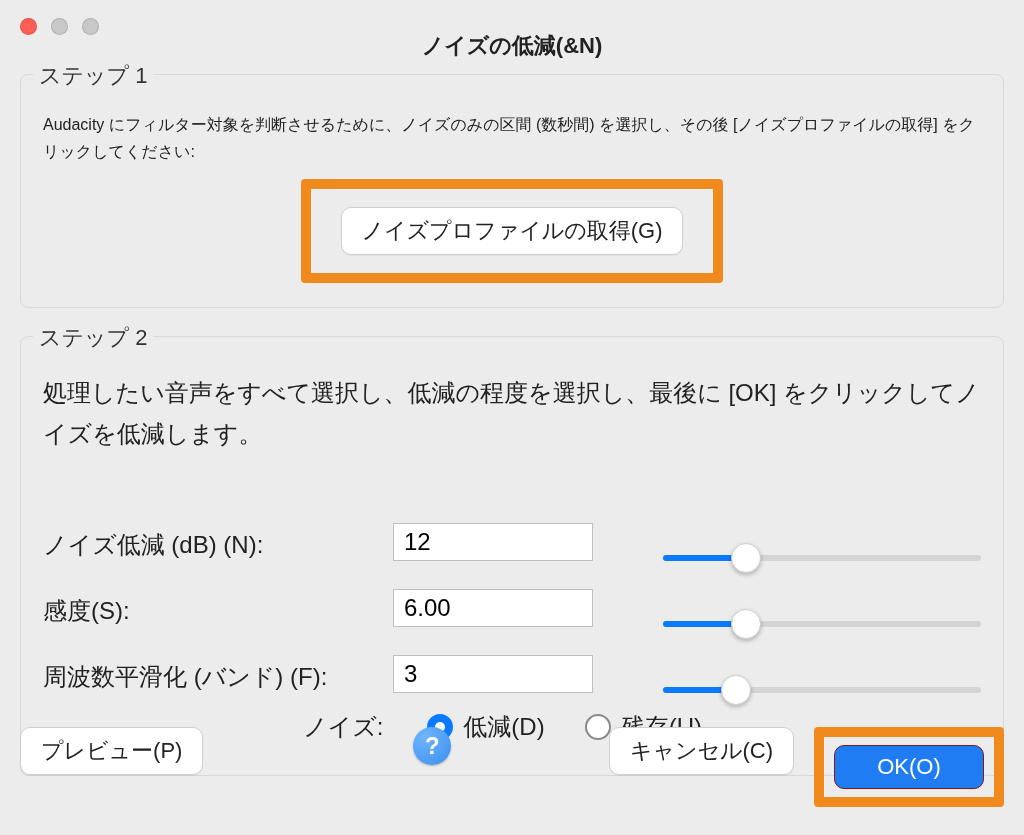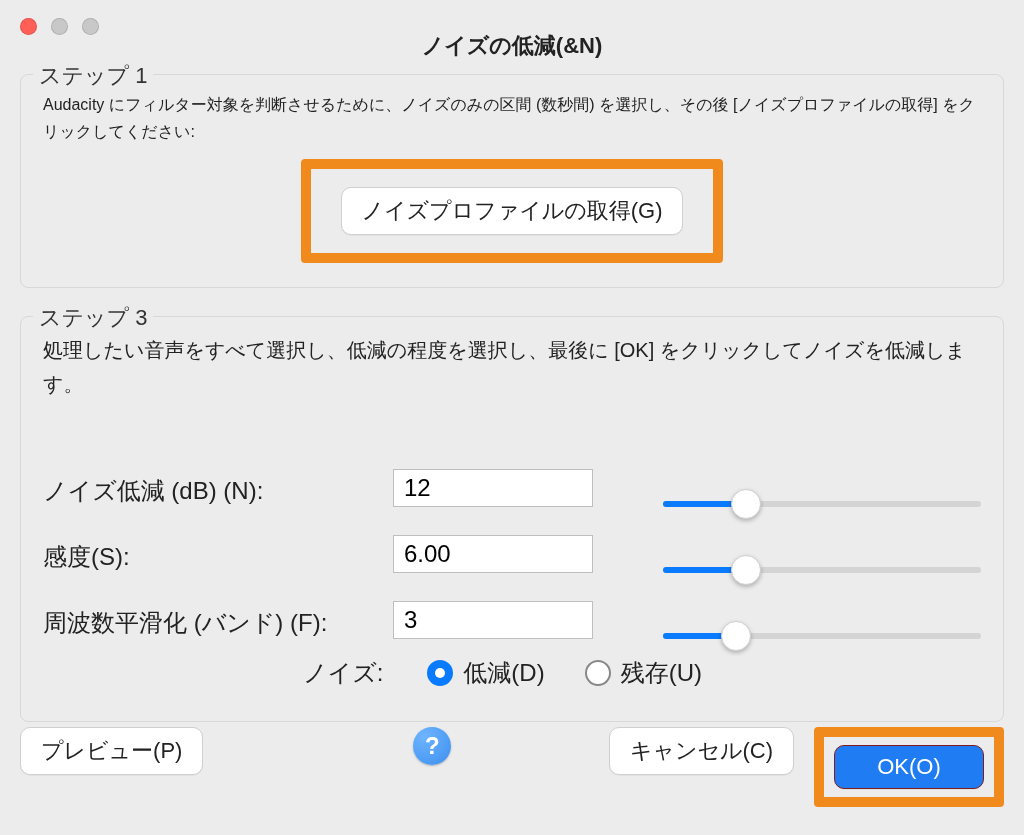--- a/index.html
+++ b/index.html
@@ -29,21 +29,21 @@
   .tl.yellow { background: #c8c8c8; box-shadow: inset 0 0 0 1px rgba(0,0,0,.12); }
   .tl.green  { background: #c8c8c8; box-shadow: inset 0 0 0 1px rgba(0,0,0,.12); }
   .title { flex:1; text-align:center; font-weight:700; font-size:22px;margin-top:41px; }
 
   .group {
     margin: 14px 20px 0 20px;
     border: 1px solid #d8d8d8;
     border-radius: 8px;
     background: #ececec;
     position: relative;
-    padding: 16px 22px 24px 22px;
+    padding: 36px 22px 24px 22px;
   }
   .group-legend {
     position: absolute;
     top: -14px; left: 12px;
     background: #ececec;
     padding: 0 6px;
     font-size: 22px;
     color: #333;
   }
   .step1-text { font-size: 16px; line-height: 1.7; }
@@ -65,21 +65,21 @@
     color: #fff;
     border: 1px solid #7f1d1d;
   }
   .highlight-box {
     border: 10px solid #f08a1d;
     display: inline-block;
     padding: 18px 30px;
     border-radius: 4px;
   }
 
-  .step2-text { font-size: 20px; line-height: 1.7; margin-bottom: 40px;}
+  .step2-text { font-size: 24px; line-height: 1.7; margin-bottom: 40px;}
 
   .row { display:flex; align-items:flex-end; height: 66px; gap: 40px; }
   .row-label { width: 310px; font-size: 24px; }
   .row-input {
     width: 200px; height: 38px;
     border: 1px solid #bfbfbf;
     background: #fff;
     font-size: 24px;
     padding: 0 10px;
     text-align: left;
@@ -147,21 +147,21 @@
     <div class="group-legend">ステップ 1</div>
     <div class="step1-text">Audacity にフィルター対象を判断させるために、ノイズのみの区間 (数秒間) を選択し、その後 [ノイズプロファイルの取得] をクリックしてください:</div>
     <div class="profile-wrap">
       <span class="highlight-box">
         <span class="btn">ノイズプロファイルの取得(G)</span>
       </span>
     </div>
   </div>
 
   <div class="group" style="margin-top:28px; padding-bottom:32px;">
-    <div class="group-legend">ステップ 3</div>
+    <div class="group-legend">ステップ 2</div>
     <div class="step2-text">処理したい音声をすべて選択し、低減の程度を選択し、最後に [OK] をクリックしてノイズを低減します。</div>
 
     <div class="row">
       <div class="row-label">ノイズ低減 (dB) (N):</div>
       <input class="row-input" value="12" style="">
       <div class="row-slider">
         <div class="slider">
           <div class="fill" style="width: 26%;"></div>
           <div class="thumb" style="left: 26%;"></div>
         </div>

